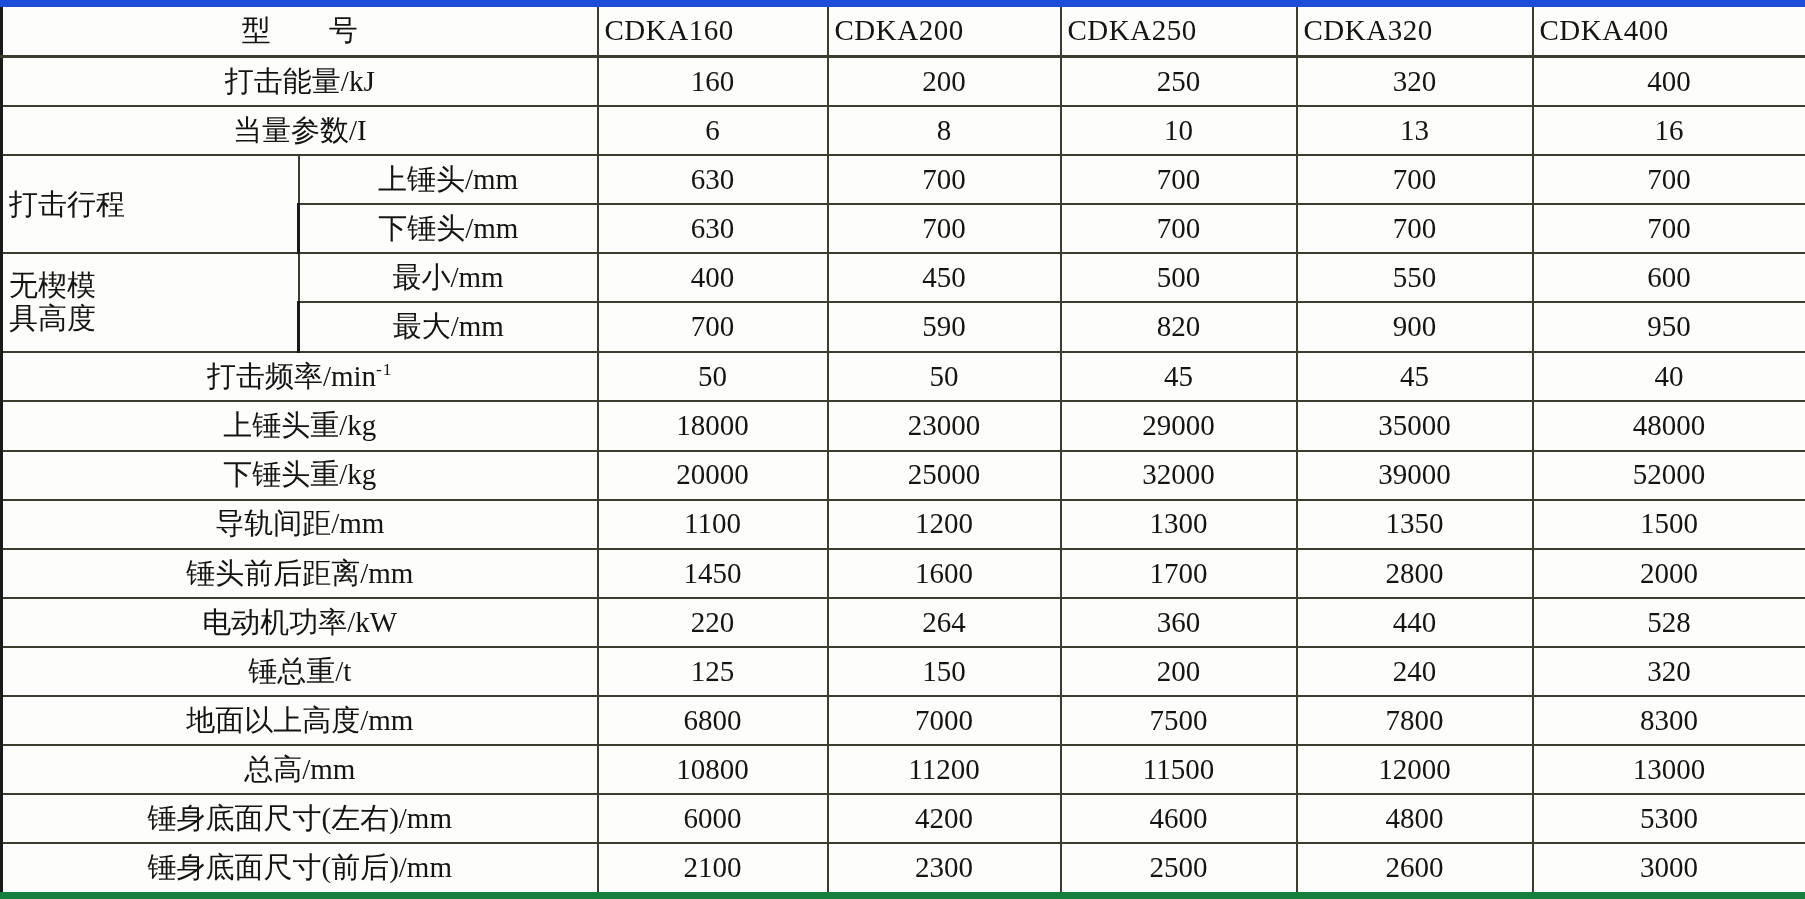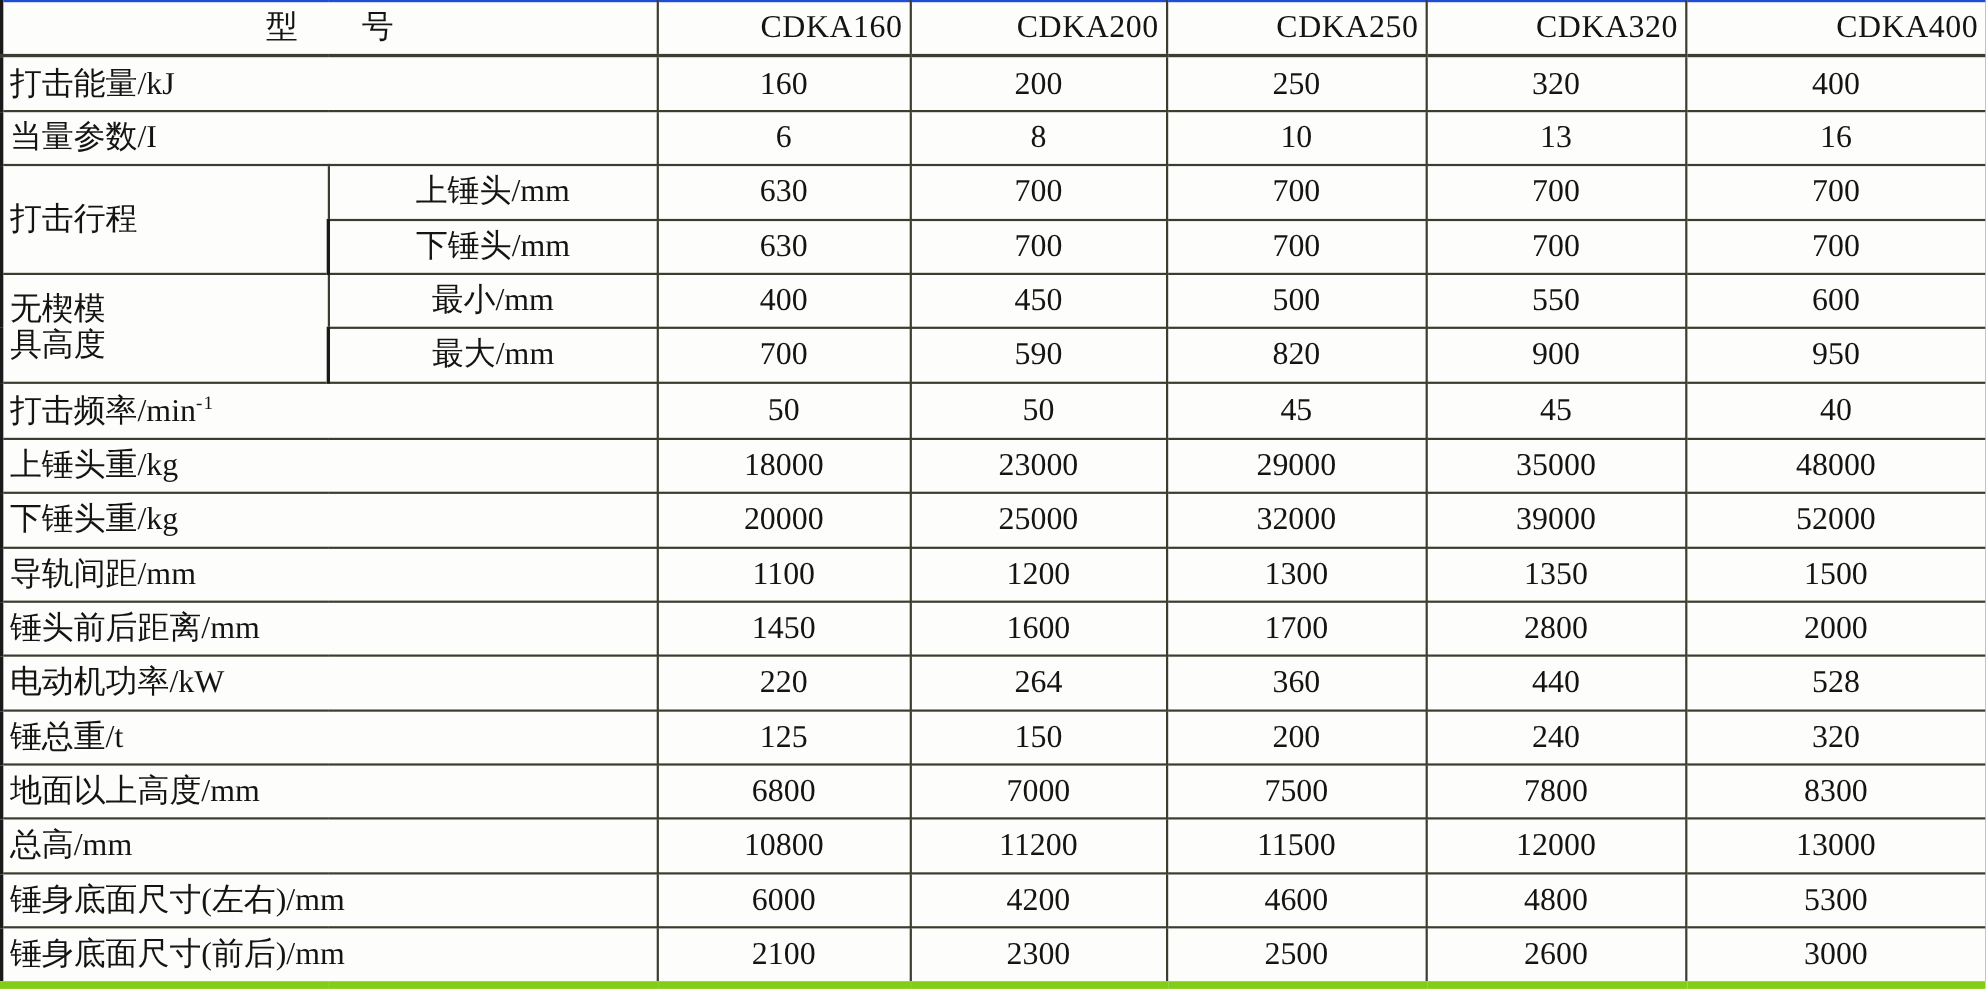--- a/index.html
+++ b/index.html
@@ -22,35 +22,35 @@
   .spec-table td {
     border: 2px solid #3c3c31;
     vertical-align: middle;
     font-size: 29px;
     line-height: 1.15;
     padding: 2px 6px;
     overflow: hidden;
     white-space: nowrap;
   }
   
-  .spec-table tr:first-child td { border-top: 2px solid #1d4ed8; }
-  .spec-table tr:last-child td { border-bottom: 7px solid #84cc16; }
+  .spec-table tr:first-child td { border-top: 7px solid #1d4ed8; }
+  .spec-table tr:last-child td { border-bottom: 7px solid #15803d; }
   .spec-table td:first-child { border-left: 3px solid #1a1a1a; }
   .spec-table td:last-child { border-right: 4px solid #1a1a1a; }
   
   .spec-table tr:first-child td { border-bottom-width: 3px; }
 
   .model-header {
-    text-align: right;
+    text-align: left;
     font-size: 29px;
     letter-spacing: 0.5px;
     margin-left: 24px;
   }
   .row-label {
-    text-align: left;
+    text-align: center;
     padding-left: 14px;
     font-size: 30px;
   }
   .group-label {
     text-align: left;
     padding-left: 14px;
     font-size: 30px;
     white-space: normal;
     margin-top: 38px;
   }

